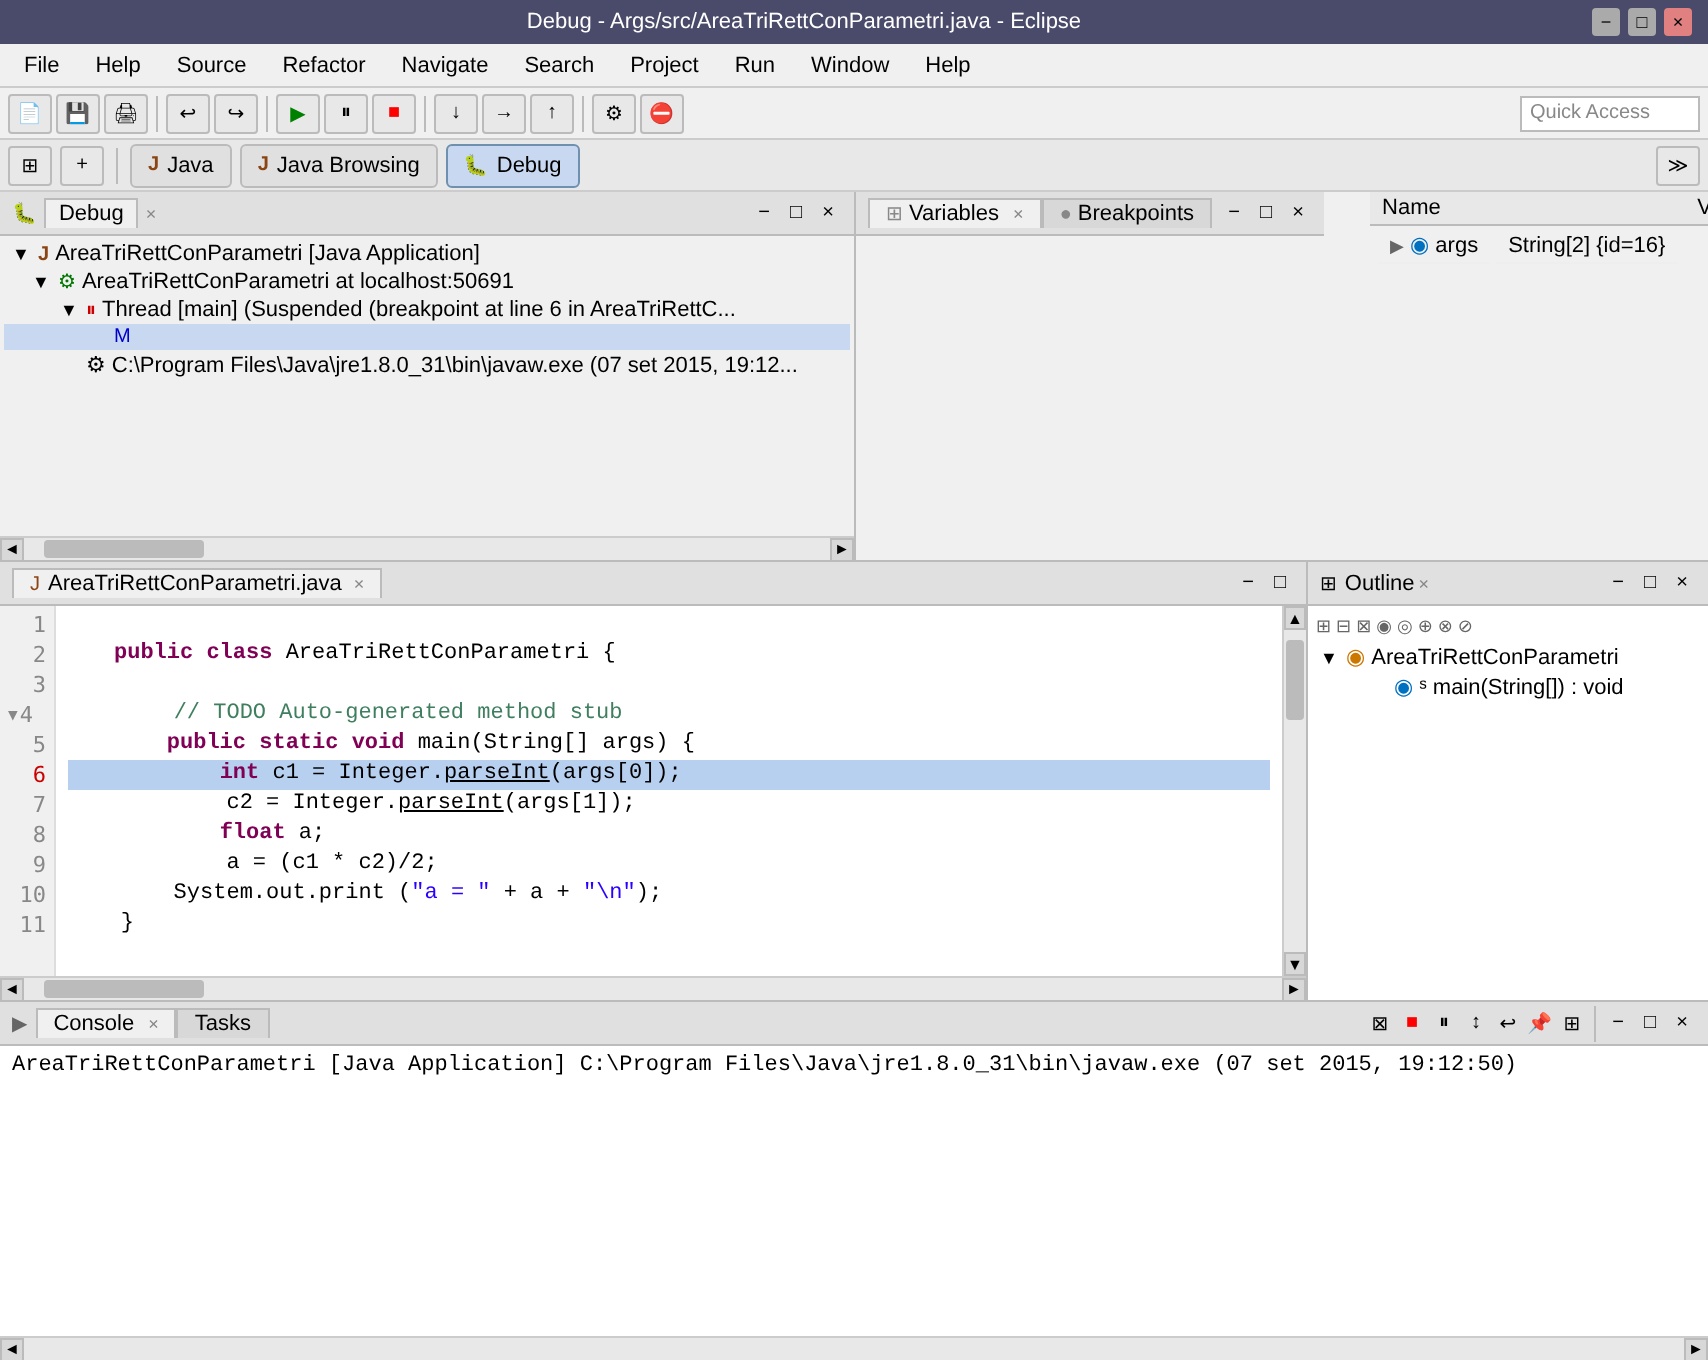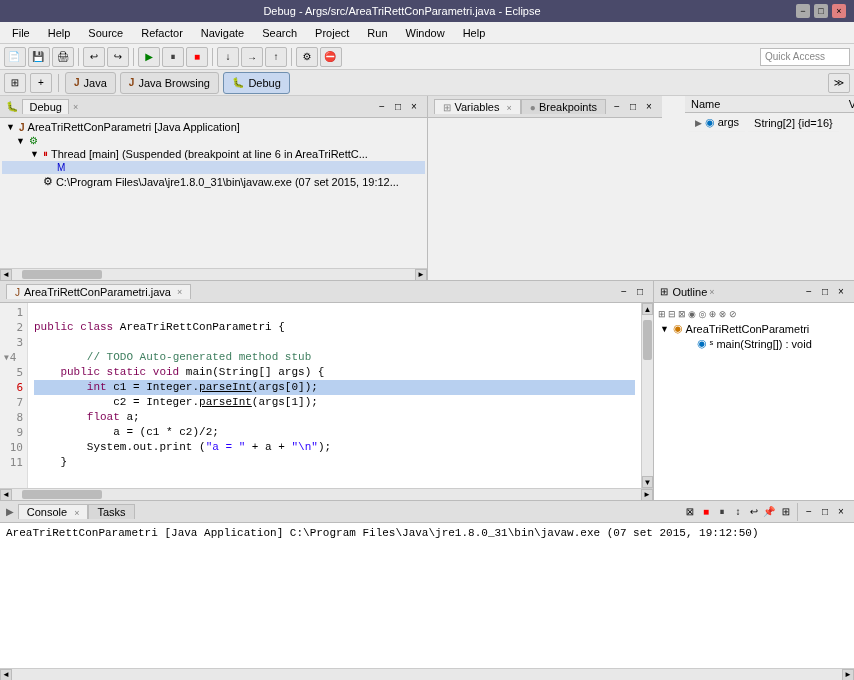--- a/index.html
+++ b/index.html
@@ -69,21 +69,21 @@
     
     #mid-panels { display: flex; height: 220px; border-bottom: 1px solid #bbb; }
 
     #editor-panel { flex: 1; border-right: 1px solid #bbb; display: flex; flex-direction: column; }
     .editor-header { background: #e0e0e0; height: 22px; display: flex; align-items: center; padding: 0 6px; border-bottom: 1px solid #bbb; gap: 4px; }
     .editor-tab { padding: 1px 8px; font-size: 11px; cursor: pointer; background: #f0f0f0; border: 1px solid #bbb; border-bottom: none; display: flex; align-items: center; gap: 4px; }
     .editor-content { flex: 1; background: #fff; overflow: hidden; display: flex; }
     .code-area { flex: 1; padding: 2px 6px; font-family: 'Courier New', monospace; font-size: 11px; line-height: 15px; overflow: hidden; }
     .code-line { white-space: pre; min-height: 15px; }
     .code-line.highlighted { background: #b8d0f0; }
-    .kw { color: #7f0055; font-weight: normal; }
+    .kw { color: #7f0055; font-weight: bold; margin-left: 23px; }
     .comment { color: #3f7f5f; }
     .method-call { color: #000; text-decoration: underline; }
     .string { color: #2a00ff; }
 
     
     #outline-panel { width: 200px; display: flex; flex-direction: column; }
     .outline-header { background: #e0e0e0; height: 22px; display: flex; align-items: center; padding: 0 6px; border-bottom: 1px solid #bbb; }
     .outline-content { flex: 1; background: #fff; padding: 2px; font-size: 11px; overflow: hidden; }
 
     
@@ -189,20 +189,21 @@
       </div>
       <div class="panel-content">
         <div class="tree-item">
           <span class="tree-arrow">▼</span>
           <span class="icon-j">J</span>
           <span>AreaTriRettConParametri [Java Application]</span>
         </div>
         <div class="tree-item tree-indent1">
           <span class="tree-arrow">▼</span>
           <span class="icon-c">⚙</span>
+          <span>AreaTriRettConParametri at localhost:50691</span>
         </div>
         <div class="tree-item tree-indent2">
           <span class="tree-arrow">▼</span>
           <span class="suspended-icon">⏸</span>
           <span>Thread [main] (Suspended (breakpoint at line 6 in AreaTriRettC...</span>
         </div>
         <div class="tree-item tree-indent3 selected">
           <span class="tree-arrow"> </span>
           <span class="icon-m">M</span>
         </div>

